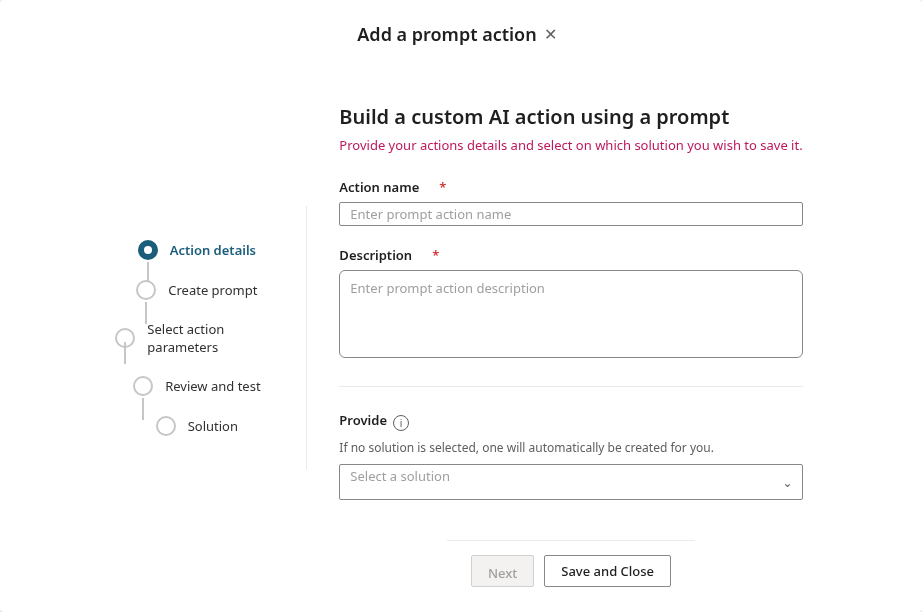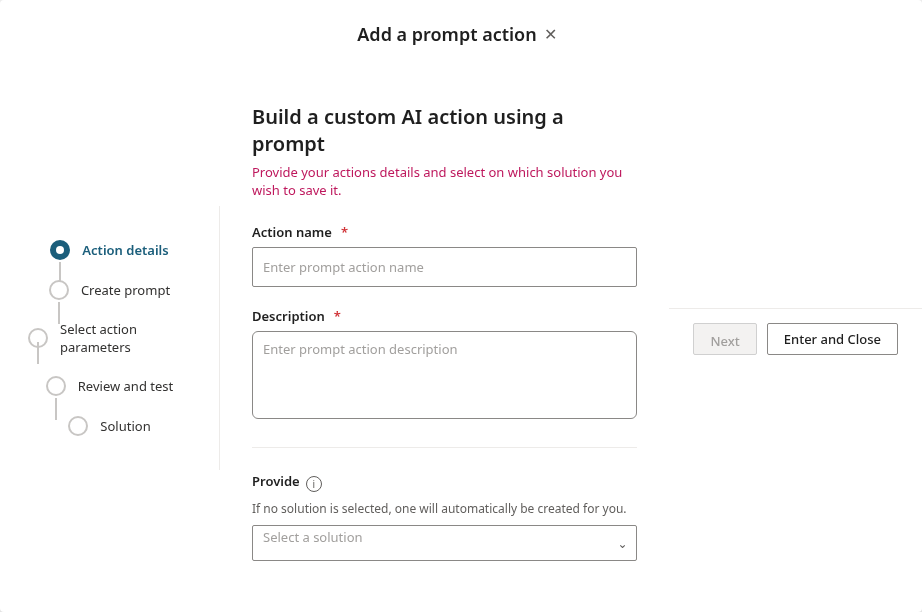--- a/index.html
+++ b/index.html
@@ -103,20 +103,21 @@
       font-size: 13px;
       color: #323130;
     }
     .step-item.active .step-label {
       font-weight: 600;
       color: #1b5e7b;
     }
     .main-content {
       flex: 1;
       display: flex;
+      flex-direction: column;
       overflow: hidden;
     }
     .main-scroll {
       flex: 1;
       overflow-y: auto;
       padding: 28px 32px 20px 32px;
     }
     .section-title {
       font-size: 20px;
       font-weight: 600;
@@ -131,29 +132,29 @@
     .field-group {
       margin-bottom: 20px;
     }
     .field-label {
       font-size: 13px;
       font-weight: 600;
       color: #1f1f1f;
       margin-bottom: 6px;
       display: flex;
       align-items: center;
-      gap: 9px;
+      gap: 20px;
     }
     .required-star {
       color: #d13438;
       font-weight: 600;
     }
     .text-input {
       width: 100%;
-      height: 40px;
+      height: 24px;
       border: 1px solid #8a8886;
       border-radius: 2px;
       padding: 0 10px;
       font-size: 13px;
       color: #1f1f1f;
       outline: none;
       font-family: inherit;
     }
     .text-input::placeholder { color: #a19f9d; }
     .textarea-input {
@@ -356,17 +357,17 @@
             <select class="select-dropdown">
               <option value="">Select a solution</option>
             </select>
             <span class="select-chevron">⌄</span>
           </div>
         </div>
       </div>
 
       <div class="dialog-footer">
         <button class="btn-next" disabled="">Next</button>
-        <button class="btn-save-close">Enter and Close</button>
+        <button class="btn-save-close">Save and Close</button>
       </div>
     </div>
   </div>
 </div>
 
 </body></html>

